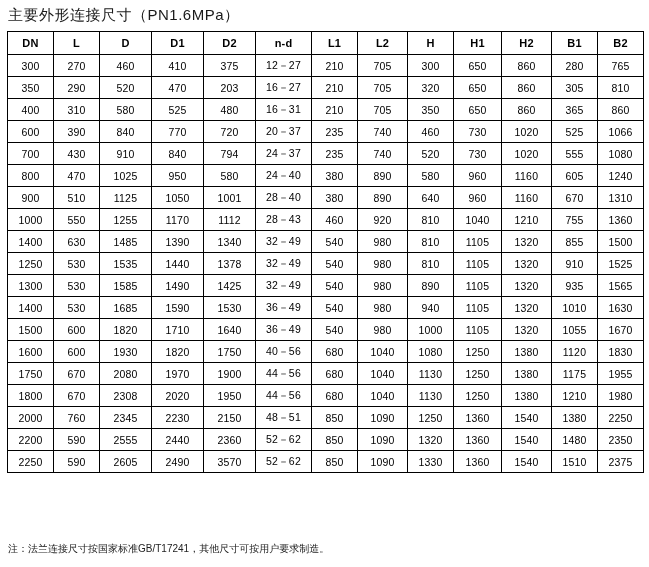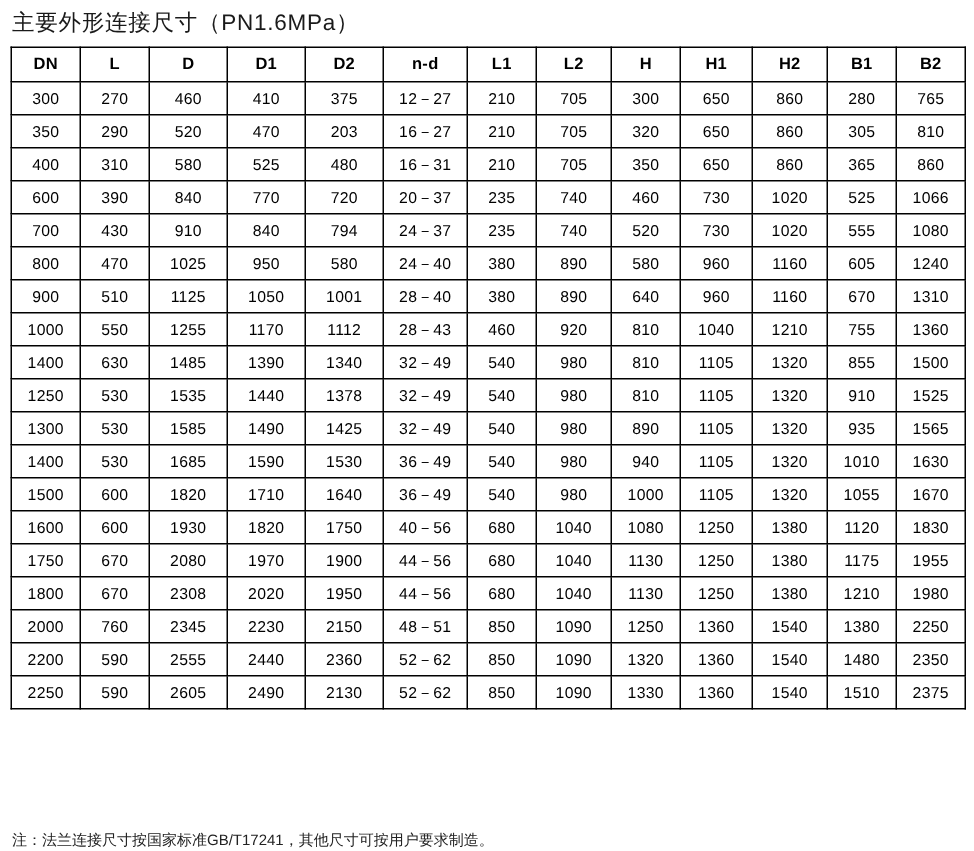--- a/index.html
+++ b/index.html
@@ -62,21 +62,21 @@
   col.c6 { width: 46px; }
   col.c7 { width: 50px; }
   col.c8 { width: 46px; }
   col.c9 { width: 48px; }
   col.c10 { width: 50px; }
   col.c11 { width: 46px; }
   col.c12 { width: 46px; }
   .footnote {
     position: absolute;
     left: 8px;
-    bottom: 1px;
+    bottom: 12px;
     font-size: 10px;
     color: #222222;
     white-space: nowrap;
     overflow: hidden;
     height: 13px;
     width: 640px;
   }
 </style>
 </head>
 <body>
@@ -387,21 +387,21 @@
           <td>1360</td>
           <td>1540</td>
           <td>1480</td>
           <td>2350</td>
         </tr>
         <tr>
           <td>2250</td>
           <td>590</td>
           <td>2605</td>
           <td>2490</td>
-          <td>2130</td>
+          <td>3570</td>
           <td>52－62</td>
           <td>850</td>
           <td>1090</td>
           <td>1330</td>
           <td>1360</td>
           <td>1540</td>
           <td>1510</td>
           <td>2375</td>
         </tr>
       </tbody>

